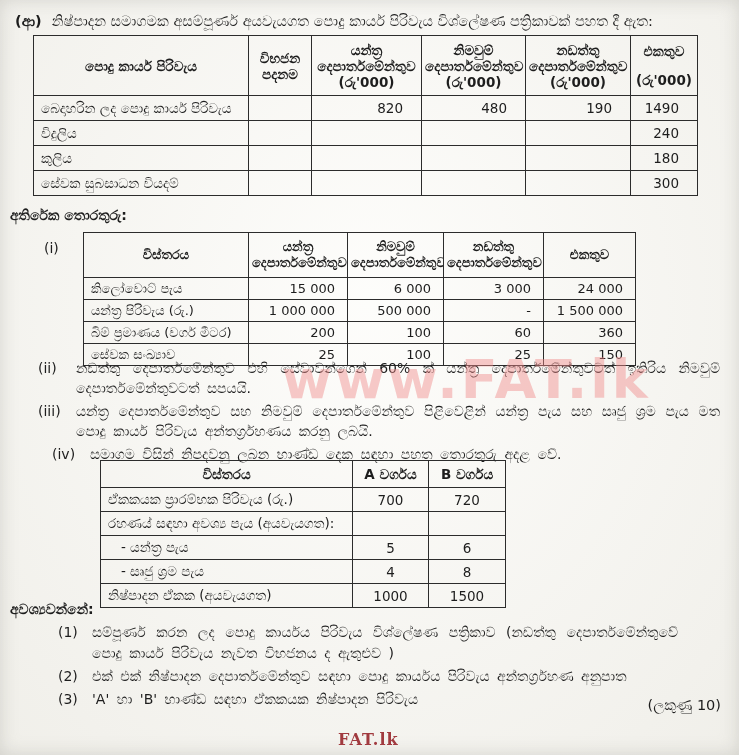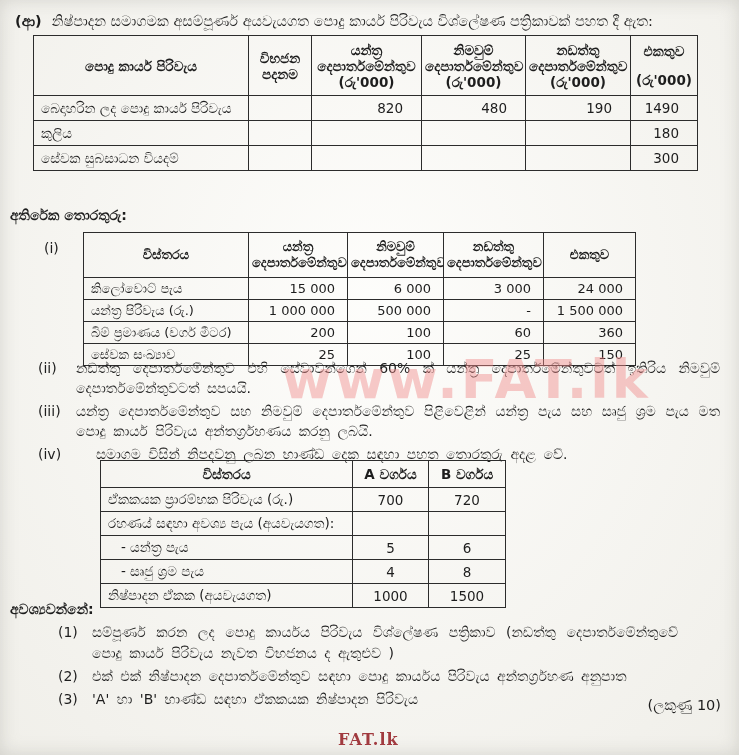--- a/index.html
+++ b/index.html
@@ -120,20 +120,28 @@
   <tbody>
       <tr>
         <td>බෙදාහරින ලද පොදු කාර්ය පිරිවැය</td>
         <td></td>
         <td>820</td>
         <td>480</td>
         <td>190</td>
         <td>1490</td>
       </tr>
       <tr>
+        <td>විදුලිය</td>
+        <td></td>
+        <td></td>
+        <td></td>
+        <td></td>
+        <td>240</td>
+      </tr>
+      <tr>
         <td>කුලිය</td>
         <td></td>
         <td></td>
         <td></td>
         <td></td>
         <td>180</td>
       </tr>
       <tr>
         <td>සේවක සුබසාධන වියදම්</td>
         <td></td>
@@ -213,21 +221,21 @@
 <div class="abs item-row" style="top:358px;left:38px;width:682px;">
   <span class="item-label">(ii)</span>
   <span class="item-text">නඩත්තු දෙපාර්තමේන්තුව එහි සේවාවන්ගෙන් 60% ක් යන්ත්‍ර දෙපාර්තමේන්තුවටත් ඉතිරිය නිමවුම් දෙපාර්තමේන්තුවටත් සපයයි.</span>
 </div>
 
 <div class="abs item-row" style="top:401px;left:38px;width:682px;">
   <span class="item-label">(iii)</span>
   <span class="item-text">යන්ත්‍ර දෙපාර්තමේන්තුව සහ නිමවුම් දෙපාර්තමේන්තුව පිළිවෙළින් යන්ත්‍ර පැය සහ සෘජු ශ්‍රම පැය මත පොදු කාර්ය පිරිවැය අන්තර්ග්‍රහණය කරනු ලබයි.</span>
 </div>
 
-<div class="abs item-row" style="top:444px;left:38px;width:682px;gap:20px;">
+<div class="abs item-row" style="top:444px;left:52px;width:682px;">
   <span class="item-label">(iv)</span>
   <span class="item-text" style="text-align:left;">සමාගම විසින් නිපදවනු ලබන භාණ්ඩ දෙක සඳහා පහත තොරතුරු අදළ වේ.</span>
 </div>
 
 <table class="grid abs" id="product-table">
   <colgroup>
     <col style="width:252px">
       <col style="width:76px">
       <col style="width:77px">
   </colgroup>

